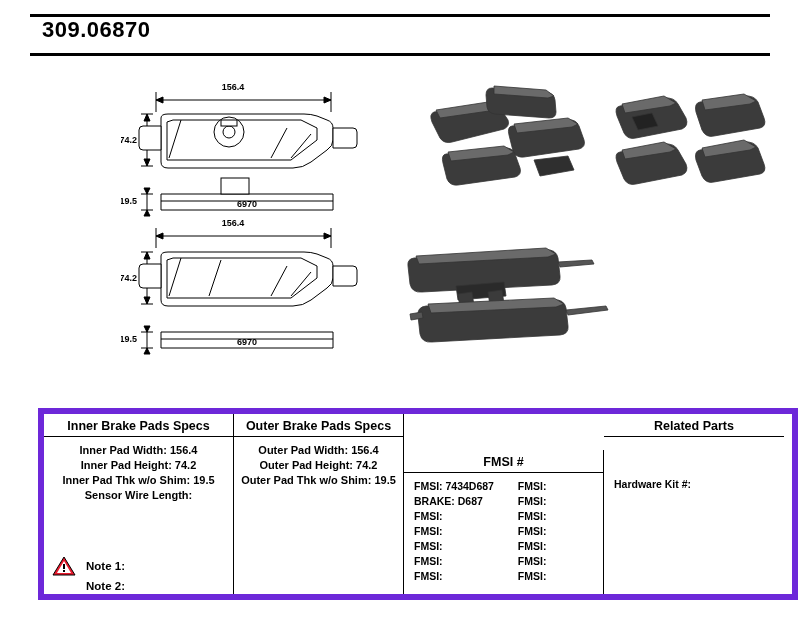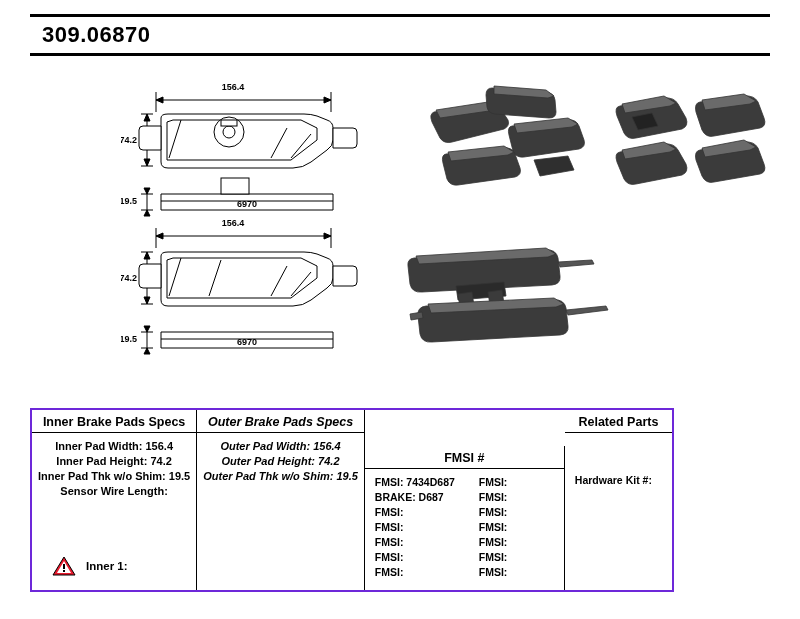--- a/index.html
+++ b/index.html
@@ -20,21 +20,21 @@
   .header {
     position: absolute;
     left: 30px;
     top: 14px;
     width: 740px;
     height: 42px;
     border-top: 3px solid #000;
     border-bottom: 3px solid #000;
     box-sizing: border-box;
     display: flex;
-    align-items: center;
+    align-items: flex-start;
     justify-content: space-between;
   }
   .part-number {
     font-size: 22px;
     font-weight: bold;
     letter-spacing: 0.5px;
     padding-left: 12px;
   }
   .doc-type {
     font-size: 20px;
@@ -69,34 +69,34 @@
     position: absolute;
     left: 360px;
     top: 170px;
     width: 230px;
     height: 120px;
   }
 
   
   .spec-table {
     position: absolute;
-    left: 30px;
+    left: 38px;
     top: 408px;
-    width: 644px;
-    border: 2px solid #6d28d9;
+    width: 760px;
+    border: 6px solid #6d28d9;
     box-sizing: border-box;
     display: flex;
   }
   .col {
     box-sizing: border-box;
     border-right: 1px solid #000;
   }
   .col:last-child { border-right: none; }
   .col-inner { width: 190px; }
-  .col-outer { width: 170px; font-style: italic; }
+  .col-outer { width: 170px; }
   .col-fmsi { width: 200px; margin-top: 36px; }
   .col-related { width: 180px; }
 
   .col-head {
     font-size: 12.5px;
     font-weight: bold;
     text-align: center;
     padding: 5px 2px 5px 2px;
     border-bottom: 1px solid #000;
     height: 23px;
@@ -361,15 +361,19 @@
 </div>
 
 <div class="notes">
   <div class="note-row">
     <svg class="warn-icon" viewBox="0 0 24 20">
       <polygon points="12,1 23,19 1,19" fill="#e8192c" stroke="#000" stroke-width="1"></polygon>
       <polygon points="12,5 19,17 5,17" fill="#ffffff" stroke="none"></polygon>
       <rect x="11" y="8" width="2" height="5" fill="#000"></rect>
       <rect x="11" y="14" width="2" height="2" fill="#000"></rect>
     </svg>
-    <span class="note-text">Inner 1:</span>
+    <span class="note-text">Note 1:</span>
+  </div>
+  <div class="note-row">
+    <span class="note-spacer"></span>
+    <span class="note-text">Note 2:</span>
   </div>
 </div>
 
 </body></html>

